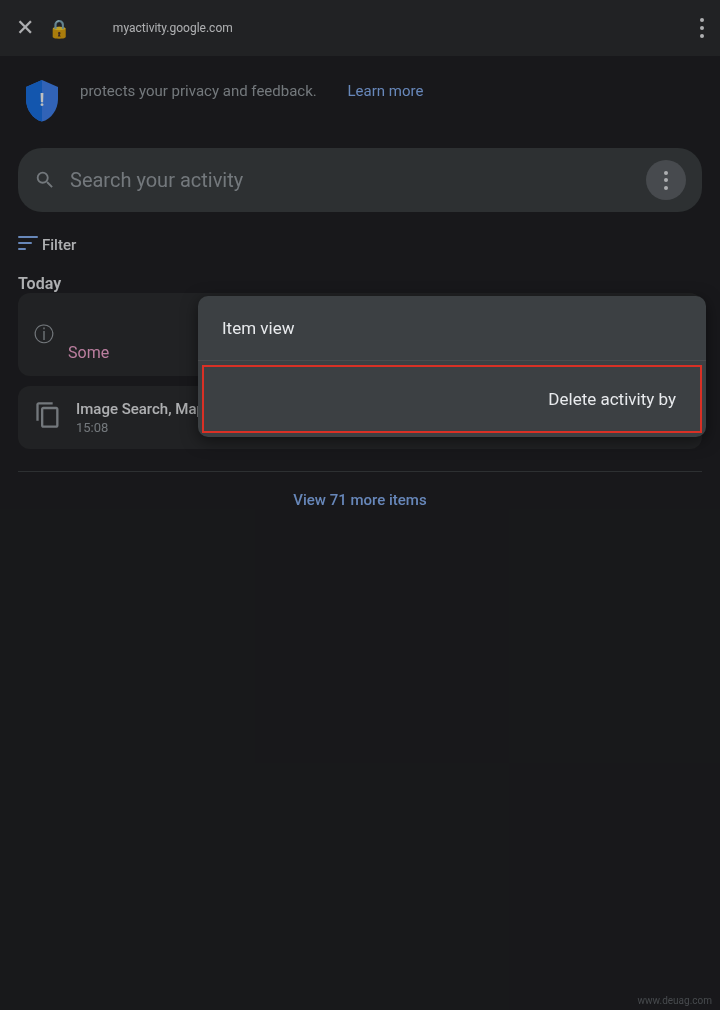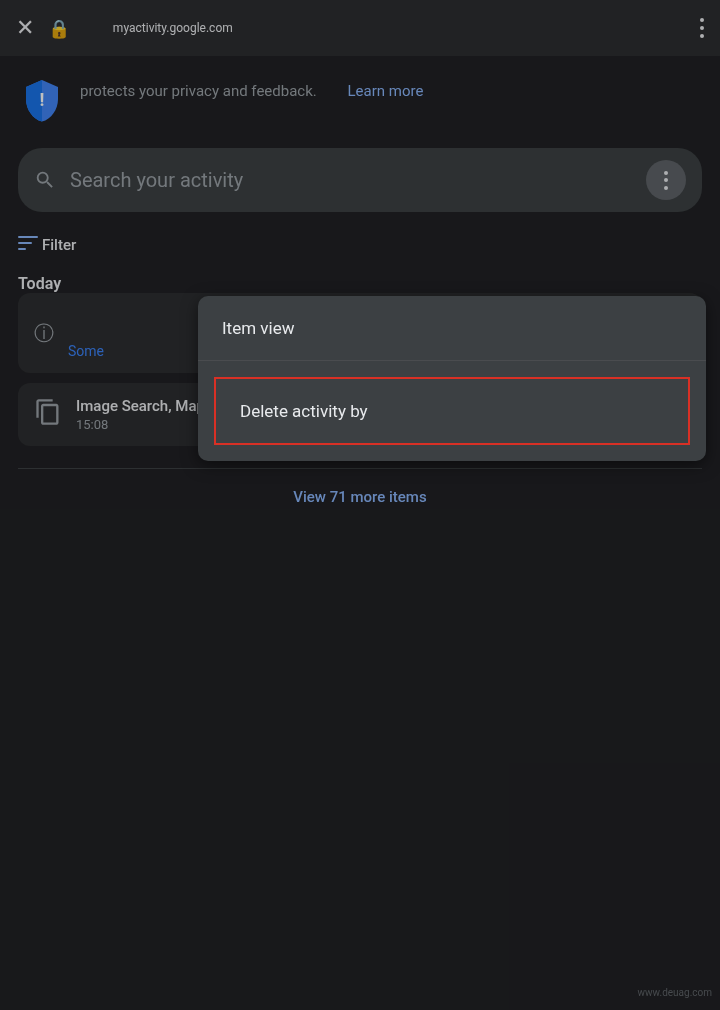--- a/index.html
+++ b/index.html
@@ -185,22 +185,22 @@
       margin-bottom: 10px;
     }
 
     .info-icon {
       color: #9aa0a6;
       font-size: 20px;
       flex-shrink: 0;
     }
 
     .activity-item-text {
-      color: #3b82f6;
-      font-size: 14px;
+      color: #f9a8d4;
+      font-size: 16px;
       margin-top: 36px;
     }
 
     
     .activity-item-2 {
       background: #2d2e30;
       border-radius: 12px;
       padding: 14px 16px;
       display: flex;
       align-items: center;
@@ -281,27 +281,28 @@
       border-bottom: 1px solid #4a4c4f;
       position: relative;
     }
 
     .dropdown-item:last-child {
       border-bottom: none;
     }
 
     .dropdown-item.highlighted {
       border: 2.5px solid #d93025;
-      margin: 16px;
+      margin: 4px;
+      text-align: right;
     }
 
     
     .watermark {
       position: absolute;
-      bottom: 12px;
+      bottom: 4px;
       right: 8px;
       color: #5f6368;
       font-size: 10px;
     }
   </style>
 </head>
 <body>
 
 <div class="browser-bar">
   <span class="close-icon-btn">✕</span>

